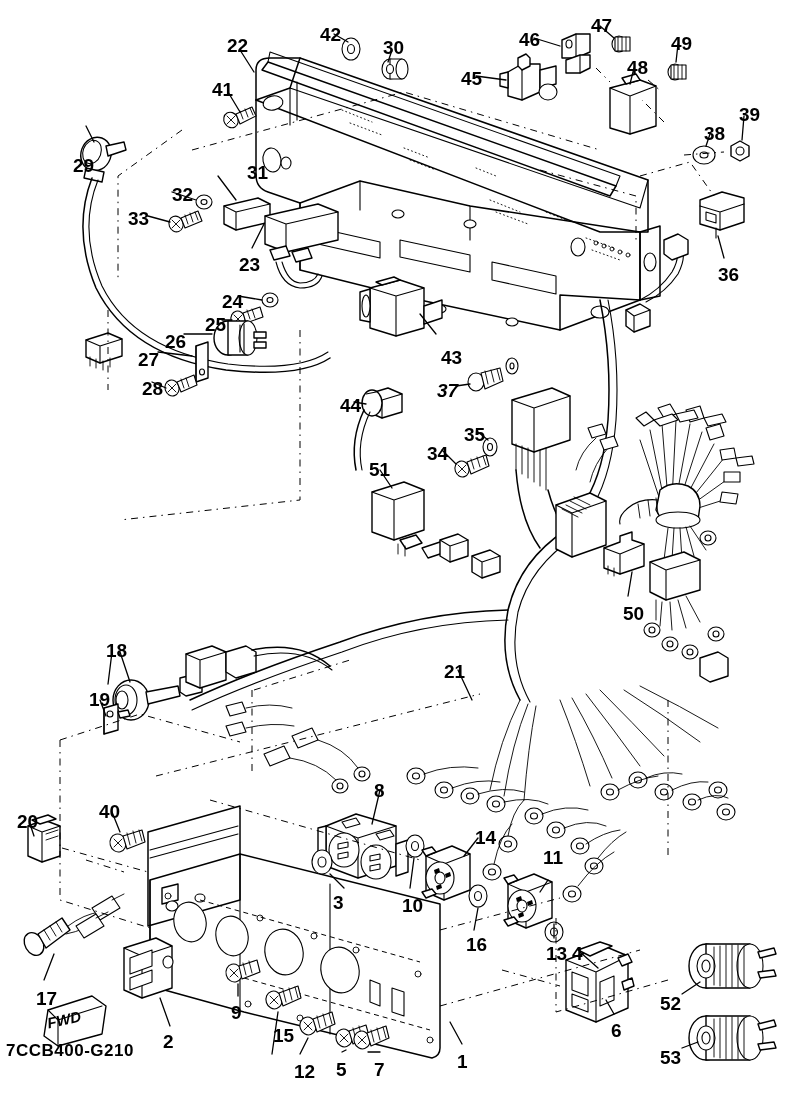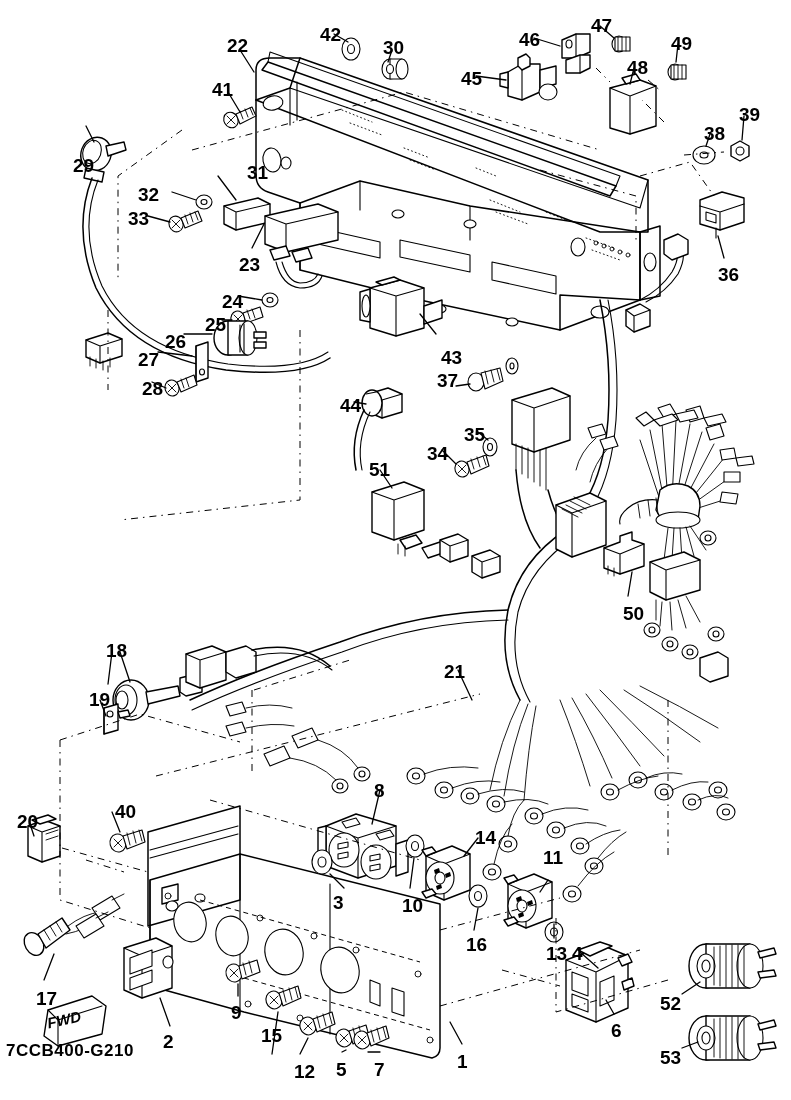--- a/index.html
+++ b/index.html
@@ -795,46 +795,46 @@
       <div class="lbl" style="left: 336px; top: 1060px;">5</div>
       <div class="lbl" style="left: 611px; top: 1021px;">6</div>
       <div class="lbl" style="left: 374px; top: 1060px;">7</div>
       <div class="lbl" style="left: 374px; top: 781px;">8</div>
       <div class="lbl" style="left: 231px; top: 1003px;">9</div>
       <div class="lbl" style="left: 402px; top: 896px;">10</div>
       <div class="lbl" style="left: 543px; top: 848px;">11</div>
       <div class="lbl" style="left: 294px; top: 1062px;">12</div>
       <div class="lbl" style="left: 546px; top: 944px;">13</div>
       <div class="lbl" style="left: 475px; top: 828px;">14</div>
-      <div class="lbl" style="left: 261px; top: 1026px;">15</div>
+      <div class="lbl" style="left: 273px; top: 1026px;">15</div>
       <div class="lbl" style="left: 466px; top: 935px;">16</div>
       <div class="lbl" style="left: 36px; top: 989px;">17</div>
       <div class="lbl" style="left: 106px; top: 641px;">18</div>
       <div class="lbl" style="left: 89px; top: 690px;">19</div>
       <div class="lbl" style="left: 17px; top: 812px;">20</div>
       <div class="lbl" style="left: 444px; top: 662px;">21</div>
       <div class="lbl" style="left: 227px; top: 36px;">22</div>
       <div class="lbl" style="left: 239px; top: 255px;">23</div>
       <div class="lbl" style="left: 222px; top: 292px;">24</div>
       <div class="lbl" style="left: 205px; top: 315px;">25</div>
       <div class="lbl" style="left: 165px; top: 332px;">26</div>
       <div class="lbl" style="left: 138px; top: 350px;">27</div>
       <div class="lbl" style="left: 134px; top: 379px; margin-left: 8px;">28</div>
       <div class="lbl" style="left: 73px; top: 112px; margin-top: 44px;">29</div>
       <div class="lbl" style="left: 383px; top: 38px;">30</div>
       <div class="lbl" style="left: 205px; top: 163px; margin-left: 42px;">31</div>
-      <div class="lbl" style="left: 138px; top: 185px; text-align: center;">32</div>
+      <div class="lbl" style="left: 172px; top: 185px; text-align: center;">32</div>
       <div class="lbl" style="left: 128px; top: 209px;">33</div>
       <div class="lbl" style="left: 427px; top: 444px;">34</div>
       <div class="lbl" style="left: 464px; top: 425px;">35</div>
       <div class="lbl" style="left: 718px; top: 265px;">36</div>
-      <div class="lbl" style="left: 437px; top: 371px;">37</div>
+      <div class="lbl" style="left: 437px; top: 381px; font-style: italic;">37</div>
       <div class="lbl" style="left: 704px; top: 124px;">38</div>
       <div class="lbl" style="left: 739px; top: 105px;">39</div>
-      <div class="lbl" style="left: 99px; top: 802px; margin-left: 16px;">40</div>
+      <div class="lbl" style="left: 99px; top: 802px;">40</div>
       <div class="lbl" style="left: 212px; top: 80px;">41</div>
       <div class="lbl" style="left: 320px; top: 25px;">42</div>
       <div class="lbl" style="left: 441px; top: 348px;">43</div>
       <div class="lbl" style="left: 340px; top: 396px;">44</div>
       <div class="lbl" style="left: 461px; top: 69px;">45</div>
       <div class="lbl" style="left: 519px; top: 30px;">46</div>
       <div class="lbl" style="left: 591px; top: 16px;">47</div>
       <div class="lbl" style="left: 627px; top: 58px;">48</div>
       <div class="lbl" style="left: 671px; top: 34px;">49</div>
       <div class="lbl" style="left: 623px; top: 604px;">50</div>

